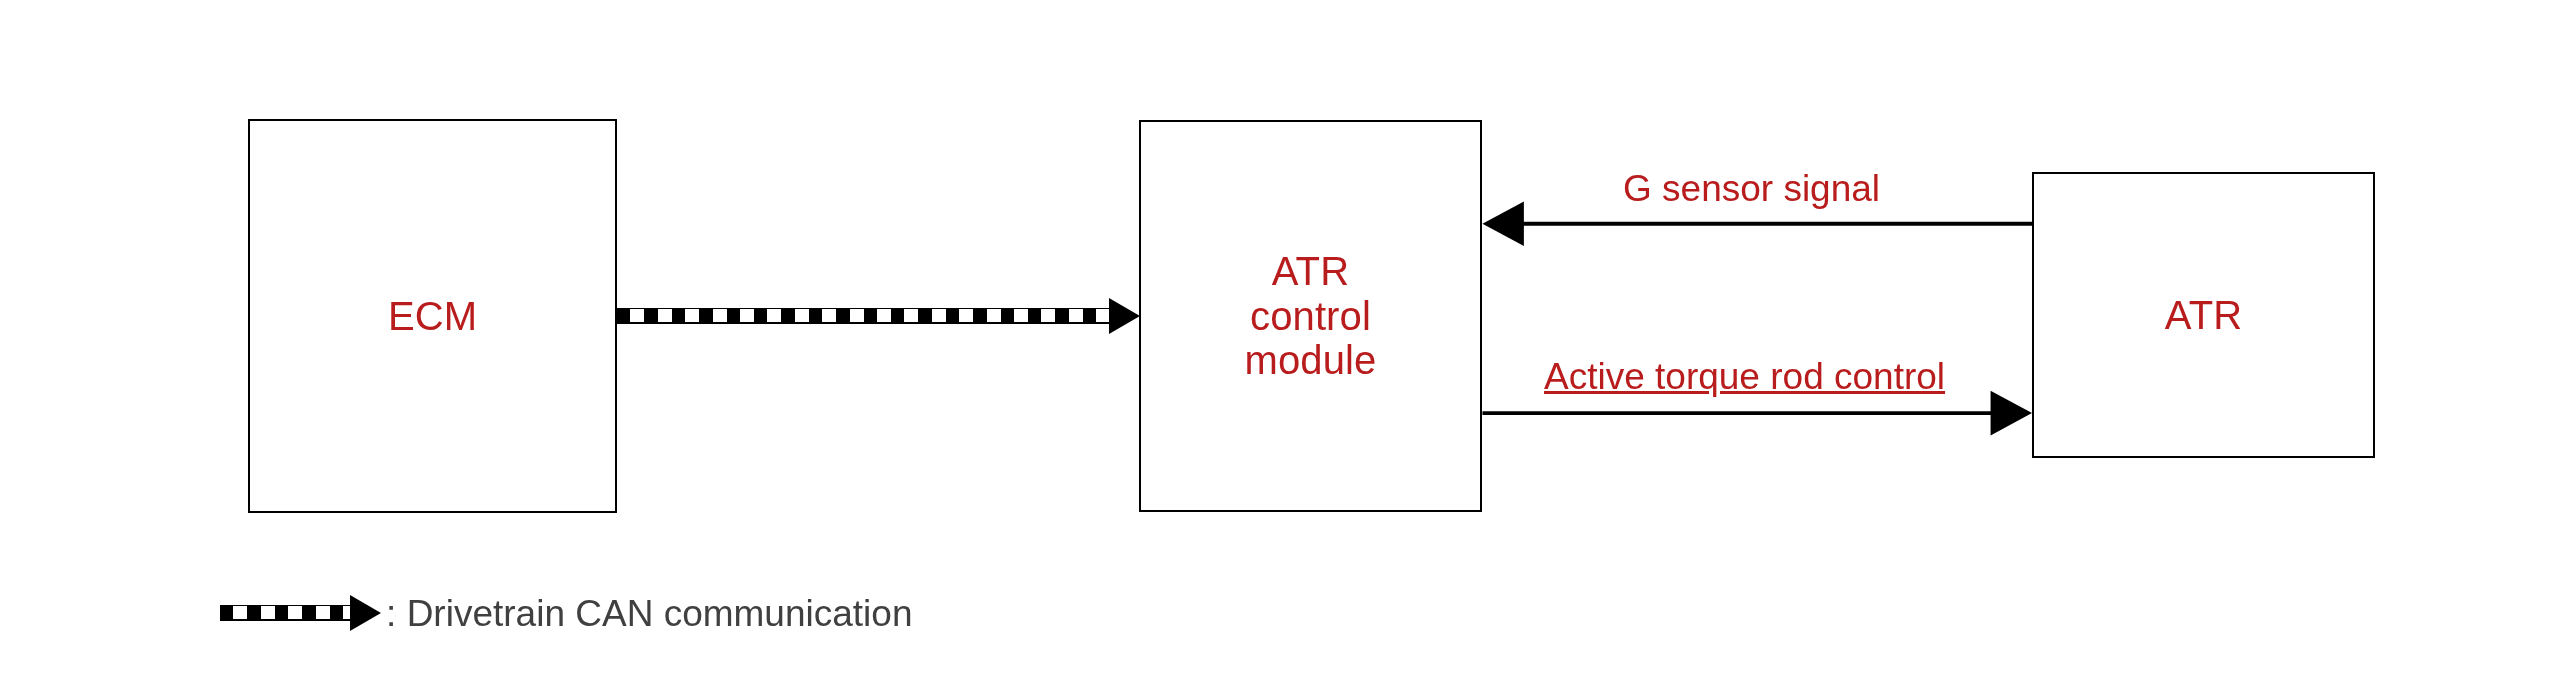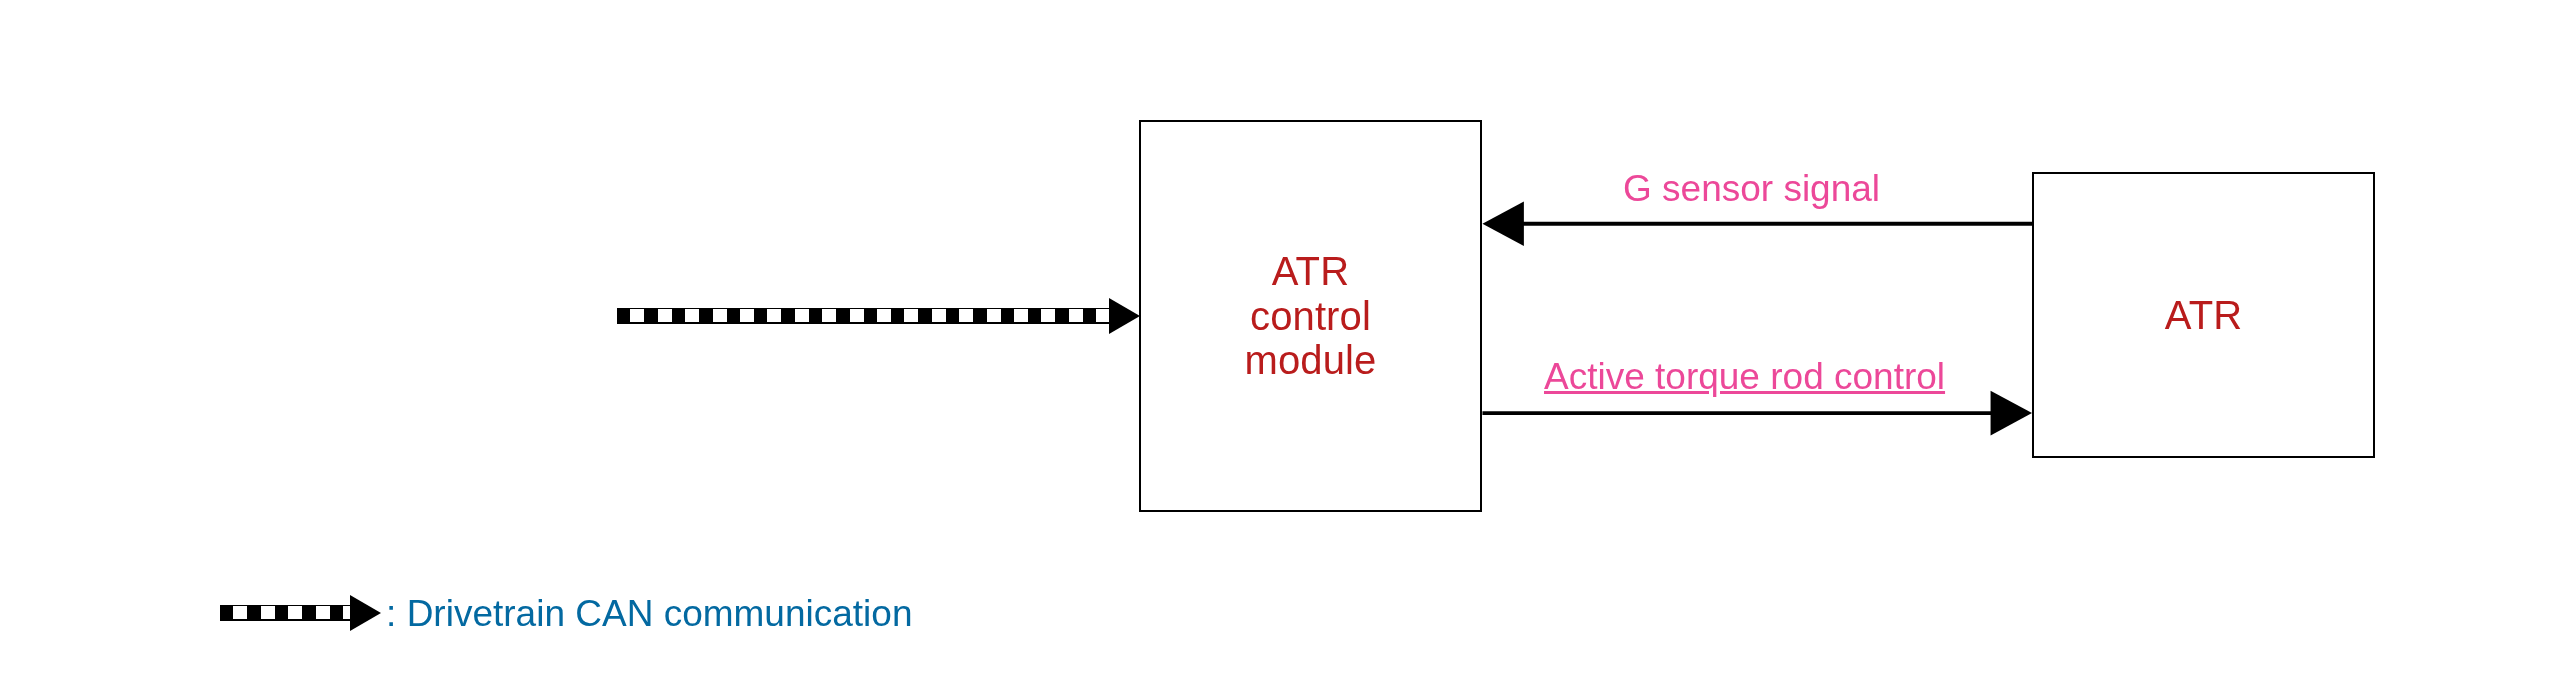--- a/index.html
+++ b/index.html
@@ -39,21 +39,21 @@
   #ecm-box   { left: 248px;  top: 119px; width: 369px; height: 394px; }
   #atrcm-box { left: 1139px; top: 120px; width: 343px; height: 392px; }
   #atr-box   { left: 2032px; top: 172px; width: 343px; height: 286px; }
 
   
   .edge-label {
     position: absolute;
     font-size: 37px;
     line-height: 1;
     white-space: nowrap;
-    color: #ec4899;
+    color: #b91c1c;
   }
   #lbl-engine-speed { left: 692px; top: 260px; }
   #lbl-g-sensor     { left: 1623px; top: 170px; }
   #lbl-atrc         { left: 1544px; top: 358px; text-decoration: underline; }
 
   
   #edge-layer {
     position: absolute;
     left: 0; top: 0;
     width: 2576px;
@@ -149,21 +149,21 @@
     width: 0; height: 0;
     border-top: 18px solid transparent;
     border-bottom: 18px solid transparent;
     border-left: 31px solid #000000;
   }
   #legend-text {
     font-size: 37px;
     line-height: 1;
     white-space: nowrap;
     margin-left: 5.1px;
-    color: #0369a1;
+    color: #404040;
   }
 </style>
 </head>
 <body>
 
 <div id="stage">
 
   <svg id="edge-layer" width="2576" height="693" viewBox="0 0 4040 1087" xmlns="http://www.w3.org/2000/svg">
 
     <g>
@@ -175,20 +175,23 @@
       <line x1="2325" y1="648" x2="3137" y2="648" stroke="#000000" stroke-width="6"></line>
       <polygon points="3187,648 3122,613 3122,683" fill="#000000"></polygon>
     </g>
   </svg>
 
   <div class="can-arrow" id="can-main">
     <div class="bar"></div>
     <div class="head"></div>
   </div>
 
+  <div class="node-box" id="ecm-box">
+    <span class="node-label">ECM</span>
+  </div>
 
   <div class="node-box" id="atrcm-box">
     <span class="node-label">ATR
 control
 module</span>
   </div>
 
   <div class="node-box" id="atr-box">
     <span class="node-label">ATR</span>
   </div>

